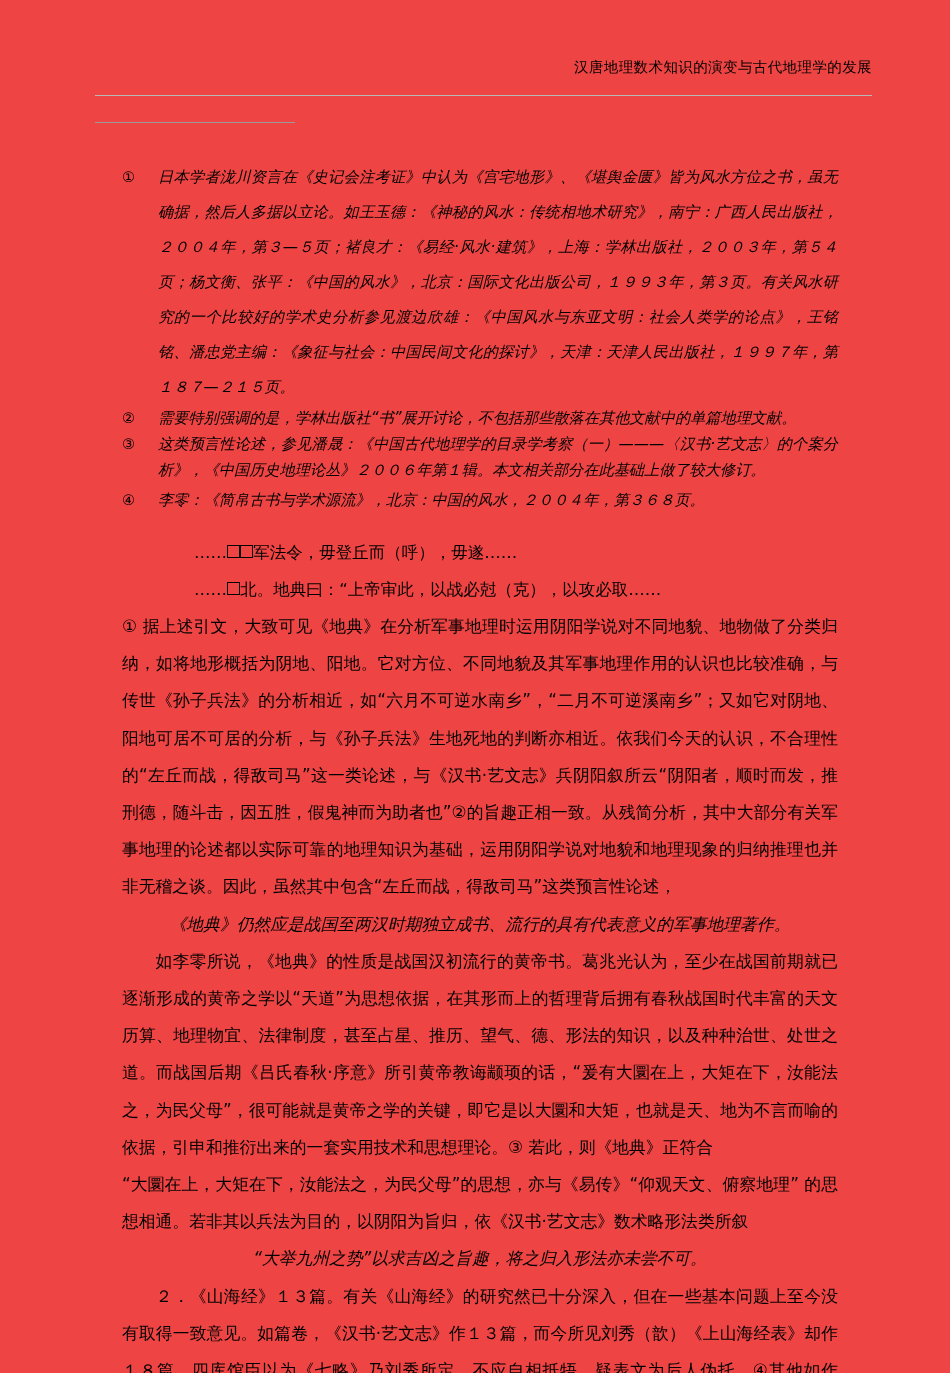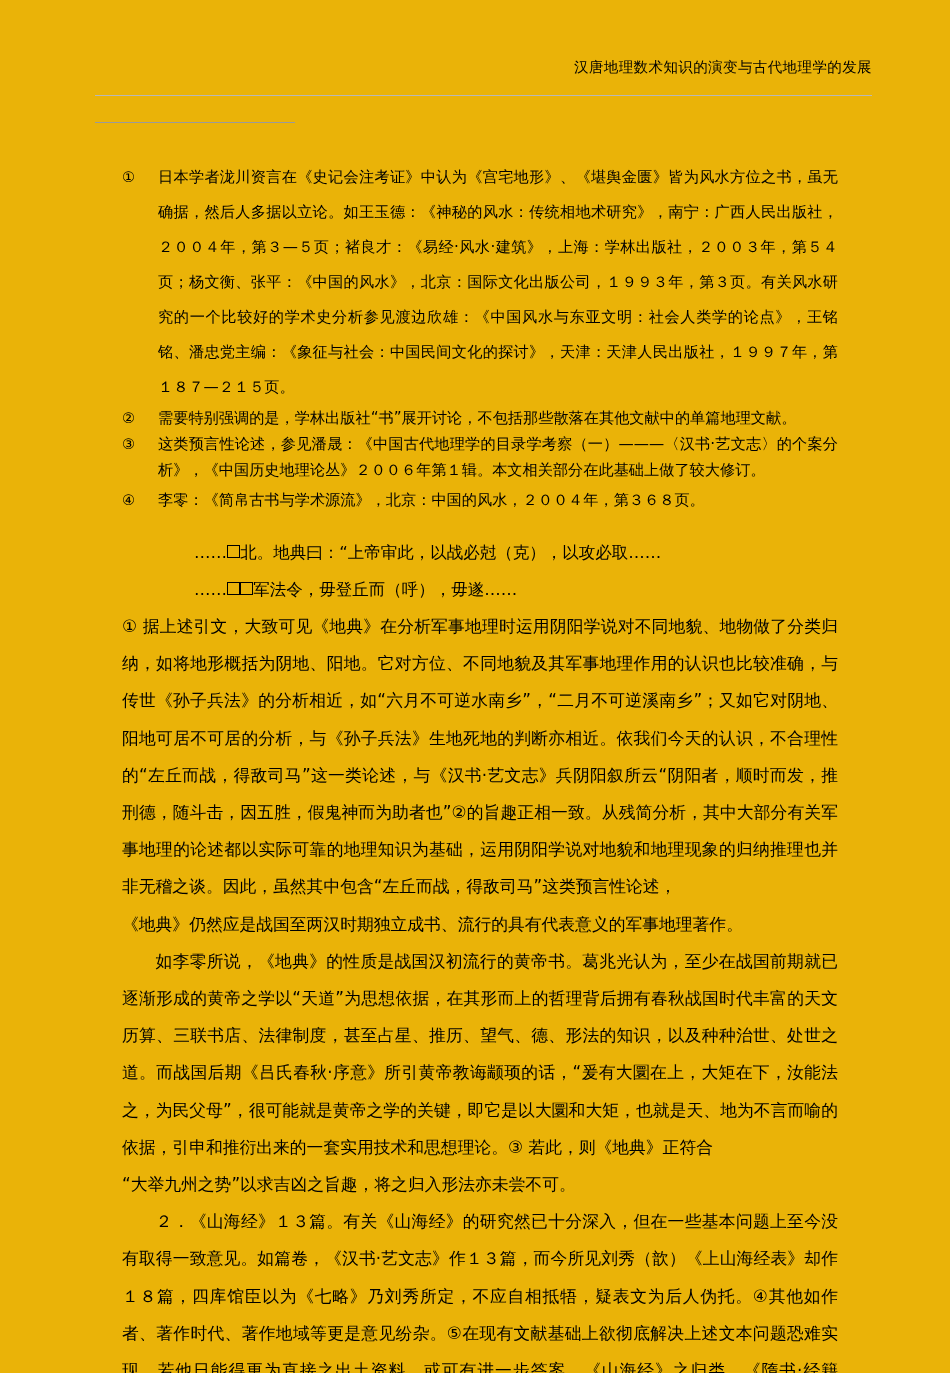--- a/index.html
+++ b/index.html
@@ -9,21 +9,21 @@
   }
   body {
     font-family: "DejaVu Sans", "Liberation Sans", sans-serif;
     color: #000000;
   }
   .page {
     position: relative;
     width: 950px;
     height: 1373px;
     margin: 0 auto;
-    background: #eab308;
+    background: #ef4444;
     box-sizing: border-box;
     overflow: hidden;
   }
 
   
   .header-band {
     position: absolute;
     top: 58px;
     left: 0;
     right: 0;
@@ -75,20 +75,21 @@
   }
   .fn-marker {
     flex: 0 0 36px;
     font-size: 14.5px;
     line-height: 35px;
   }
   .fn-body {
     flex: 1 1 auto;
     text-align: justify;
     text-justify: inter-ideograph;
+    font-style: italic;
   }
   .fn.tight {
     line-height: 26px;
   }
   .fn.tight .fn-marker { line-height: 26px; }
   .fn.tight .fn-body { line-height: 26px; }
 
   
   .quote-block {
     margin-top: 16px;
@@ -119,21 +120,22 @@
   .body-text p {
     margin: 0;
   }
   .indent2 {
     text-indent: 2em;
   }
   .noindent {
     text-indent: 0;
   }
   .tail {
-    text-align: left;
+    text-align: center;
+    font-style: italic;
   }
 </style>
 </head>
 <body>
 
 <div class="page">
 
   <div class="header-band">
     <div class="header-title">汉唐地理数术知识的演变与古代地理学的发展</div>
   </div>
@@ -162,35 +164,36 @@
 
       <div class="fn">
         <div class="fn-marker">④</div>
         <div class="fn-body">李零：《简帛古书与学术源流》，北京：中国的风水，２００４年，第３６８页。</div>
       </div>
 
     </div>
 
     <div class="quote-block">
       <div class="quote-line">
+        <span>……</span><span class="box-char"></span><span class="box-char"></span><span>军法令，毋登丘而（呼），毋遂……</span>
+      </div>
+      <div class="quote-line">
         <span>……</span><span class="box-char"></span><span>北。地典曰：“上帝审此，以战必尅（克），以攻必取……</span>
       </div>
-      <div class="quote-line">
-        <span>……</span><span class="box-char"></span><span class="box-char"></span><span>军法令，毋登丘而（呼），毋遂……</span>
-      </div>
     </div>
 
     <div class="body-text">
 
       <p class="noindent">① 据上述引文，大致可见《地典》在分析军事地理时运用阴阳学说对不同地貌、地物做了分类归纳，如将地形概括为阴地、阳地。它对方位、不同地貌及其军事地理作用的认识也比较准确，与传世《孙子兵法》的分析相近，如“六月不可逆水南乡”，“二月不可逆溪南乡”；又如它对阴地、阳地可居不可居的分析，与《孙子兵法》生地死地的判断亦相近。依我们今天的认识，不合理性的“左丘而战，得敌司马”这一类论述，与《汉书·艺文志》兵阴阳叙所云“阴阳者，顺时而发，推刑德，随斗击，因五胜，假鬼神而为助者也”②的旨趣正相一致。从残简分析，其中大部分有关军事地理的论述都以实际可靠的地理知识为基础，运用阴阳学说对地貌和地理现象的归纳推理也并非无稽之谈。因此，虽然其中包含“左丘而战，得敌司马”这类预言性论述，</p>
 
       <p class="noindent tail">《地典》仍然应是战国至两汉时期独立成书、流行的具有代表意义的军事地理著作。</p>
 
-      <p class="indent2">如李零所说，《地典》的性质是战国汉初流行的黄帝书。葛兆光认为，至少在战国前期就已逐渐形成的黄帝之学以“天道”为思想依据，在其形而上的哲理背后拥有春秋战国时代丰富的天文历算、三联书店、法律制度，甚至占星、推历、望气、德、形法的知识，以及种种治世、处世之道。而战国后期《吕氏春秋·序意》所引黄帝教诲颛顼的话，“爰有大圜在上，大矩在下，汝能法之，为民父母”，很可能就是黄帝之学的关键，即它是以大圜和大矩，也就是天、地为不言而喻的依据，引申和推衍出来的一套实用技术和思想理论。③ 若此，则《地典》正符合</p>
-
+      <p class="indent2">如李零所说，《地典》的性质是战国汉初流行的黄帝书。葛兆光认为，至少在战国前期就已逐渐形成的黄帝之学以“天道”为思想依据，在其形而上的哲理背后拥有春秋战国时代丰富的天文历算、地理物宜、法律制度，甚至占星、推历、望气、德、形法的知识，以及种种治世、处世之道。而战国后期《吕氏春秋·序意》所引黄帝教诲颛顼的话，“爰有大圜在上，大矩在下，汝能法之，为民父母”，很可能就是黄帝之学的关键，即它是以大圜和大矩，也就是天、地为不言而喻的依据，引申和推衍出来的一套实用技术和思想理论。③ 若此，则《地典》正符合</p>
+
+      <p class="noindent">“大圜在上，大矩在下，汝能法之，为民父母”的思想，亦与《易传》“仰观天文、俯察地理” 的思想相通。若非其以兵法为目的，以阴阳为旨归，依《汉书·艺文志》数术略形法类所叙</p>
 
       <p class="noindent tail">“大举九州之势”以求吉凶之旨趣，将之归入形法亦未尝不可。</p>
 
       <p class="indent2">２．《山海经》１３篇。有关《山海经》的研究然已十分深入，但在一些基本问题上至今没有取得一致意见。如篇卷，《汉书·艺文志》作１３篇，而今所见刘秀（歆）《上山海经表》却作１８篇，四库馆臣以为《七略》乃刘秀所定，不应自相抵牾，疑表文为后人伪托。④其他如作者、著作时代、著作地域等更是意见纷杂。⑤在现有文献基础上欲彻底解决上述文本问题恐难实现，若他日能得更为直接之出土资料，或可有进一步答案。《山海经》之归类，《隋书·经籍志》、《旧唐书·经籍志》皆以之为地理</p>
 
     </div>
 
   </div>
 </div>
 

